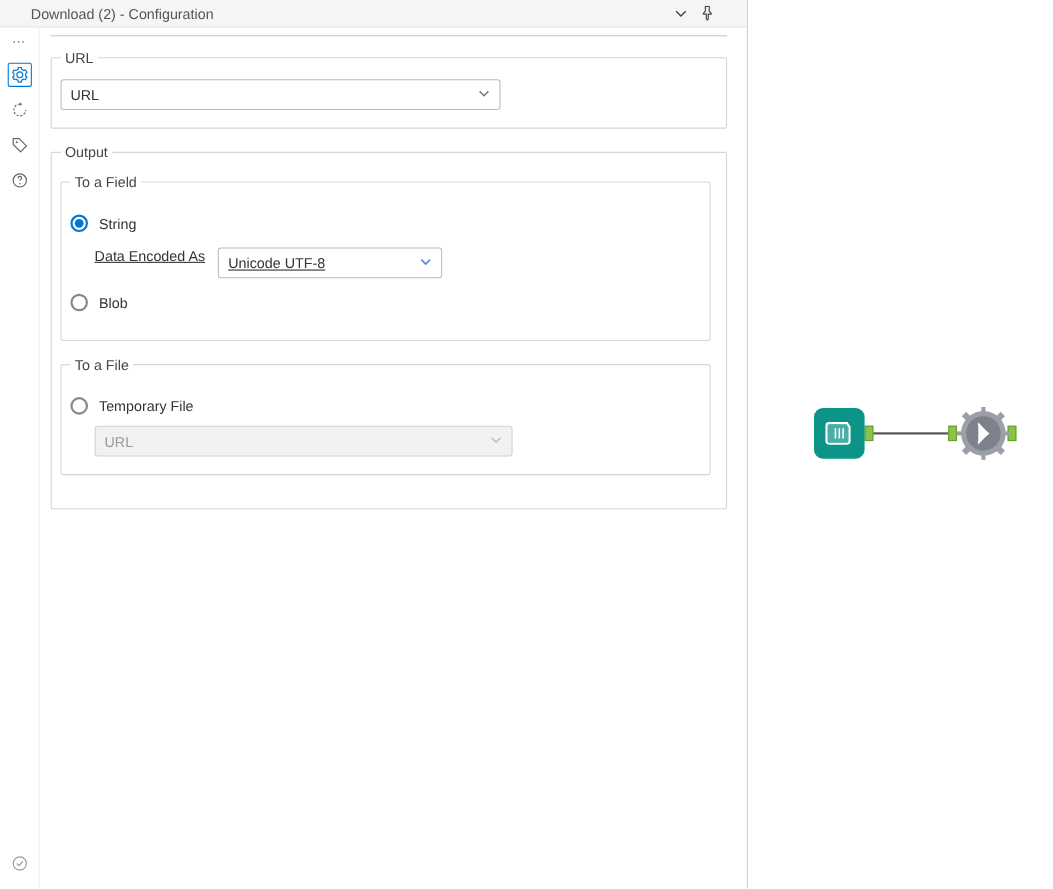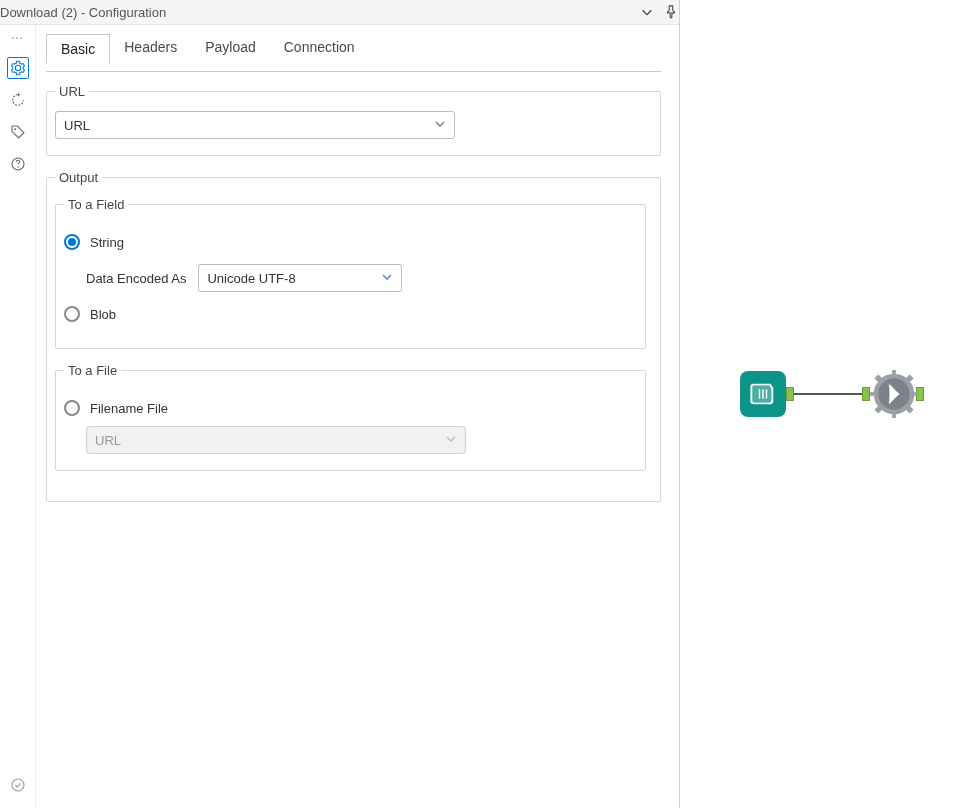--- a/index.html
+++ b/index.html
@@ -18,21 +18,21 @@
       height: 100%;
       background: #fff;
       border-right: 1px solid #d0d0d0;
       display: flex;
       flex-direction: column;
     }
     .titlebar {
       display: flex;
       align-items: center;
       justify-content: space-between;
-      padding: 4px 0;
+      padding: 4px 28px;
       background: #f5f5f7;
       color: #555;
       font-size: 13px;
       border-bottom: 1px solid #e5e5e5;
     }
     .titlebar-title { flex: 1; }
     .titlebar-actions { display: flex; gap: 8px; align-items: center; }
     .titlebar-icon {
       width: 16px; height: 16px;
       display: inline-flex; align-items: center; justify-content: center;
@@ -138,21 +138,21 @@
       border-radius: 50%;
       display: inline-flex; align-items: center; justify-content: center;
       cursor: pointer;
       flex-shrink: 0;
     }
     .radio.selected { border-color: #0078d4; }
     .radio.selected::after {
       content: ""; width: 8px; height: 8px; background: #0078d4; border-radius: 50%;
     }
     .row-label { color: #333; }
-    .indent-row { display: flex; align-items: center; gap: 12px; margin: 14px 0 14px 22px; }
+    .indent-row { display: flex; align-items: flex-start; gap: 12px; margin: 14px 0 14px 22px; text-decoration: underline; }
     
     .canvas {
       flex: 1;
       background: #fff;
       position: relative;
     }
     .flow {
       position: absolute;
       left: 60px; top: 370px;
       display: flex; align-items: center;
@@ -236,26 +236,20 @@
       </div>
       <div class="rail-icon rail-bottom">
         <svg viewBox="0 0 24 24" width="16" height="16">
             <circle cx="12" cy="12" r="9" fill="none" stroke="#999" stroke-width="1.6"></circle>
             <path d="M8 12l3 3 5-6" fill="none" stroke="#999" stroke-width="1.6"></path>
           </svg>
       </div>
     </div>
 
     <div class="content">
-      <div class="tabs">
-        <div class="tab active">Basic</div>
-        <div class="tab">Headers</div>
-        <div class="tab">Payload</div>
-        <div class="tab">Connection</div>
-      </div>
       <div class="tabs-border"></div>
 
       <fieldset>
         <legend>URL</legend>
         <div class="select">
           <span>URL</span>
           <span class="chev">
             <svg viewBox="0 0 12 12" width="12" height="12">
                 <path d="M2 4l4 4 4-4" fill="none" stroke="currentColor" stroke-width="1.4"></path>
               </svg>
@@ -286,21 +280,21 @@
           <div class="row">
             <span class="radio"></span>
             <span class="row-label">Blob</span>
           </div>
         </fieldset>
 
         <fieldset>
           <legend>To a File</legend>
           <div class="row">
             <span class="radio"></span>
-            <span class="row-label">Filename File</span>
+            <span class="row-label">Temporary File</span>
           </div>
           <div class="select disabled">
             <span>URL</span>
             <span class="chev">
               <svg viewBox="0 0 12 12" width="12" height="12">
                   <path d="M2 4l4 4 4-4" fill="none" stroke="#bbb" stroke-width="1.4"></path>
                 </svg>
             </span>
           </div>
         </fieldset>

